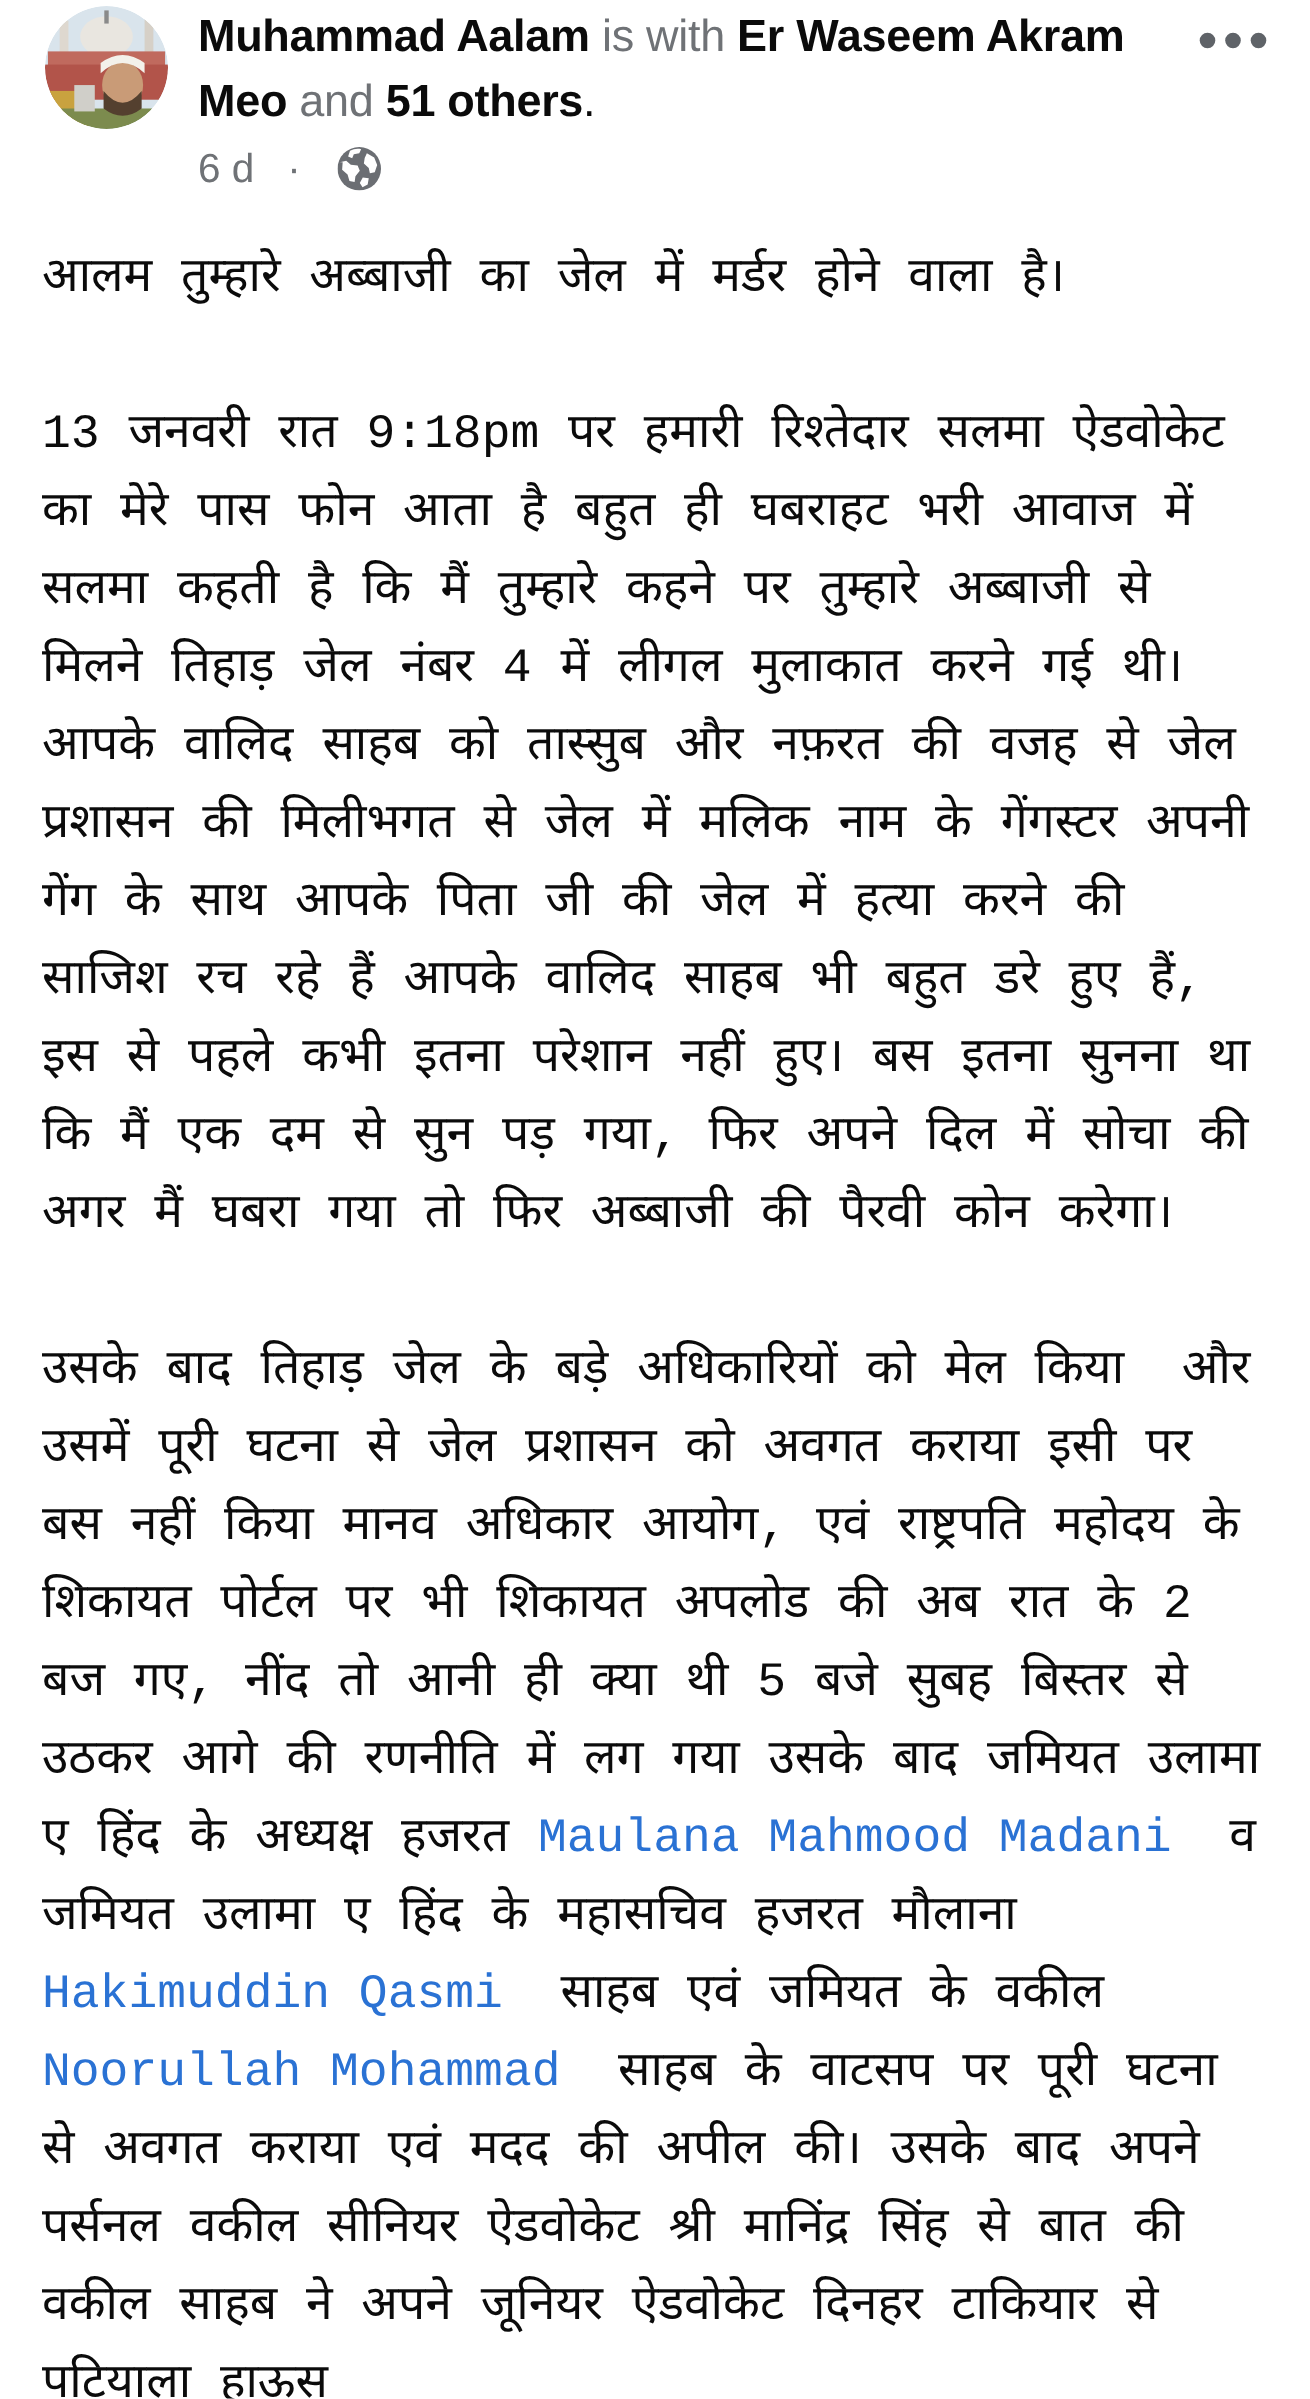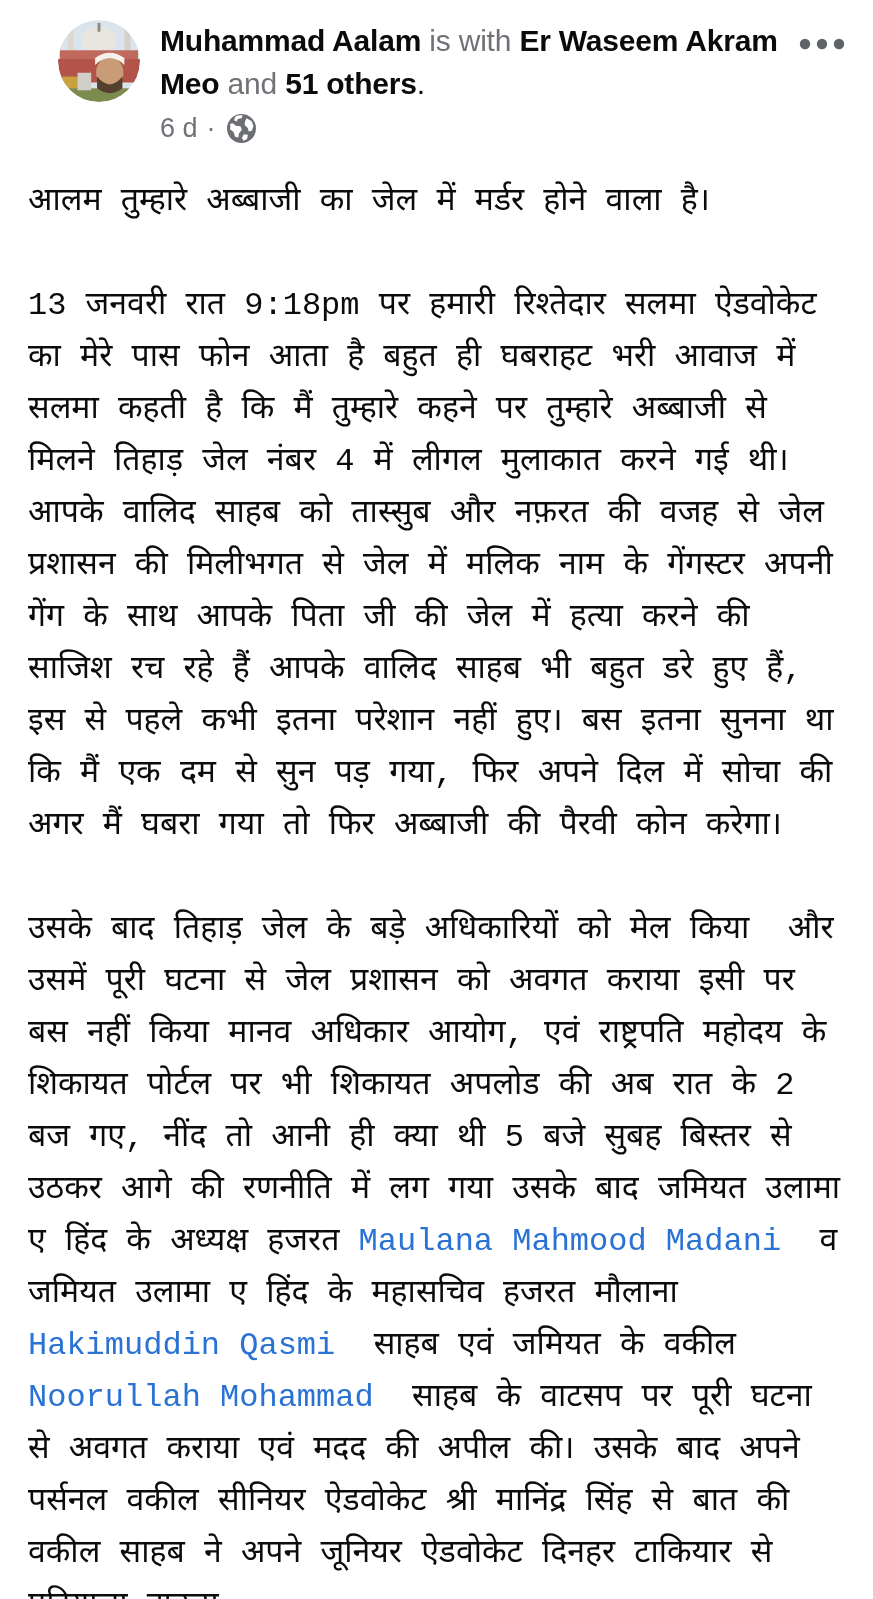--- a/index.html
+++ b/index.html
@@ -5,35 +5,35 @@
   * { margin:0; padding:0; box-sizing:border-box; }
   html,body { width:873px; }
   body {
     height:1599px; overflow:hidden;
     background:var(--bg,#ffffff);
     font-family:"Liberation Sans","DejaVu Sans",sans-serif;
   }
   .post { width:100%; height:100%; position:relative; }
 
   
-  .header { display:flex; align-items:flex-start; padding:20px 24px 0 30px;margin-left:28px; }
+  .header { display:flex; align-items:flex-start; padding:4px 24px 0 30px; }
   .avatar {
     width:82px; height:82px; border-radius:50%; overflow:hidden;
     flex:0 0 auto; cursor:pointer;
   }
   .avatar svg { display:block; width:100%; height:100%; }
   .header-main { margin-left:20px; flex:1 1 auto; min-width:0; }
   .title {
     font-size:30px; line-height:1.43; color:var(--text,#0b0b0b);
     letter-spacing:-0.2px; max-width:628px; white-space:pre-wrap;
   }
   .title .strong { font-weight:700; cursor:pointer; }
   .title .muted { color:var(--muted,#6f7276); }
   .meta {
-    margin-top:7px; display:flex; align-items:center; gap:9px;
+    margin-top:7px; display:flex; align-items:center; gap:22px;
     color:var(--muted,#6f7276); font-size:27px;
   }
   .meta .globe { display:inline-flex; margin-left:2px; }
   .menu-btn { margin-left:auto; padding:16px 4px 10px 10px; cursor:pointer; flex:0 0 auto; }
 
   
   .post-body {
     padding:0 28px; margin-top:32px;
     font-family:Liberation Mono, monospace;
     font-size:32px; line-height:52px; color:var(--text,#0b0b0b);

